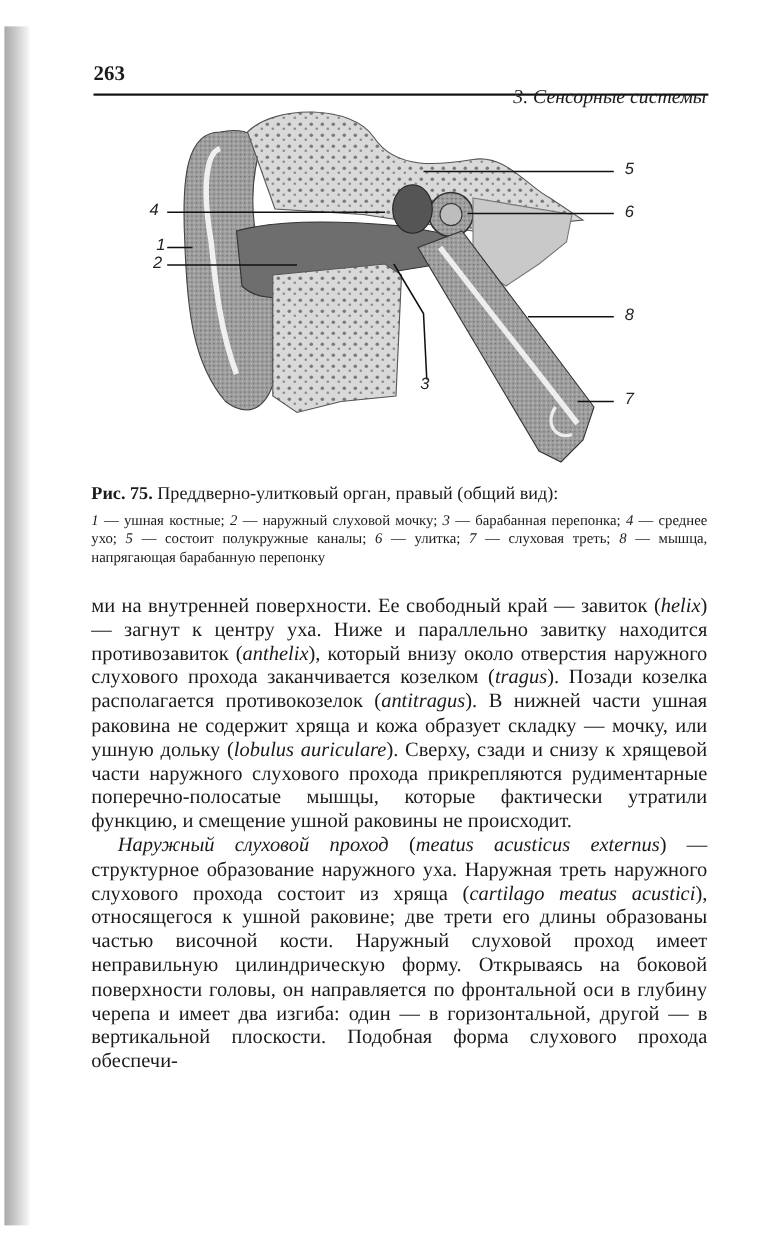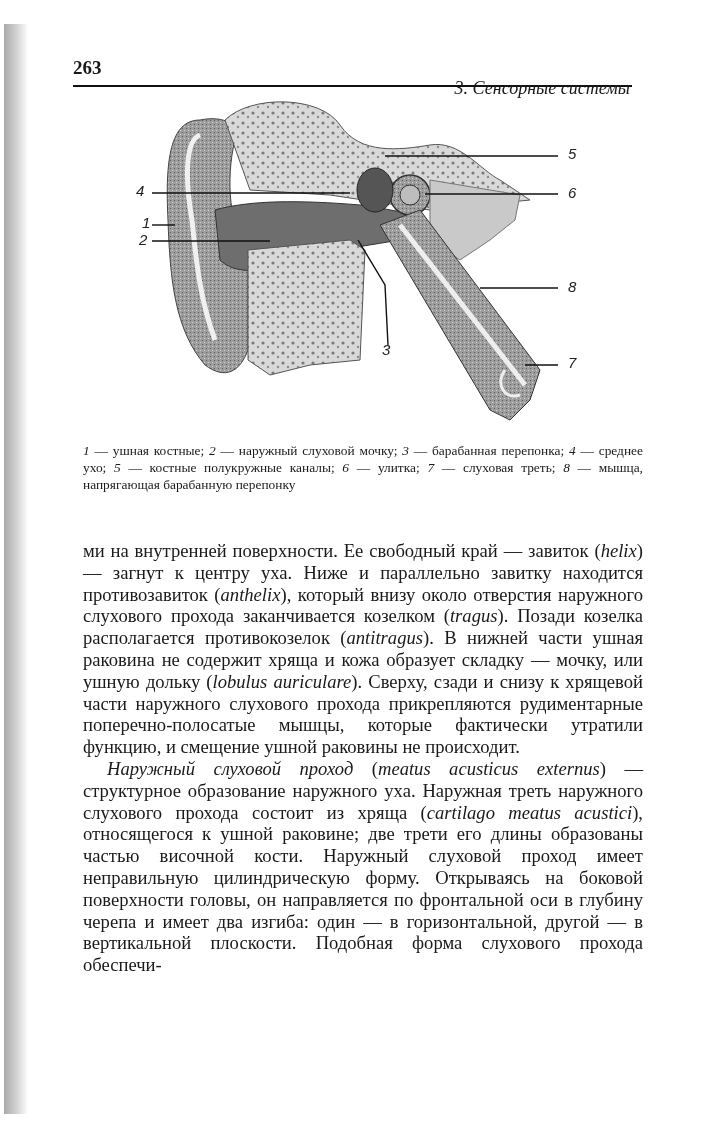--- a/index.html
+++ b/index.html
@@ -8,21 +8,21 @@
     background:#ffffff;
     font-family:"Liberation Serif", "DejaVu Serif", serif;
     color:#1a1a1a;
   }
   .binding-strip {
     position:absolute; left:4px; top:24px; width:24px; height:1090px;
     background: linear-gradient(to right, #9a9a9a 0%, #b5b5b5 30%, #d2d2d2 60%, #ededed 85%, #ffffff 100%);
     opacity:0.85;
   }
   .running-head {
-    position:absolute; left:73px; top:57px; width:559px; height:28px;
+    position:absolute; left:85px; top:57px; width:559px; height:28px;
     border-bottom:2px solid #111;
   }
   .page-number {
     position:absolute; left:0; top:0; font-size:19px; font-weight:bold;
   }
   .chapter-title {
     position:absolute; right:2px; top:1px; font-size:18px; font-style:italic;margin-top:20px;
   }
   .figure {
     position:absolute; left:130px; top:100px; width:460px; height:330px;
@@ -108,22 +108,23 @@
   <span class="fig-label" style="left:12px;top:114px">1</span>
   <span class="fig-label" style="left:9px;top:131px">2</span>
   <span class="fig-label" style="left:252px;top:241px">3</span>
   <span class="fig-label" style="left:438px;top:45px">5</span>
   <span class="fig-label" style="left:438px;top:84px">6</span>
   <span class="fig-label" style="left:438px;top:178px">8</span>
   <span class="fig-label" style="left:438px;top:254px">7</span>
 </div>
 
 <div class="caption">
+  <p class="caption-title"><b>Рис. 75.</b><span> Преддверно-улитковый орган, правый (общий вид):</span></p>
   <p class="caption-legend">
-    <i>1</i><span> — ушная костные; </span><i>2</i><span> — наружный слуховой мочку; </span><i>3</i><span> — барабанная перепонка; </span><i>4</i><span> — среднее ухо; </span><i>5</i><span> — костные полукружные каналы; </span><i>6</i><span> — улитка; </span><i>7</i><span> — слуховая треть; </span><i>8</i><span> — мышца, напрягающая барабанную перепонку</span>
+    <i>1</i><span> — ушная костные; </span><i>2</i><span> — наружный слуховой мочку; </span><i>3</i><span> — барабанная перепонка; </span><i>4</i><span> — среднее ухо; </span><i>5</i><span> — состоит полукружные каналы; </span><i>6</i><span> — улитка; </span><i>7</i><span> — слуховая треть; </span><i>8</i><span> — мышца, напрягающая барабанную перепонку</span>
   </p>
 </div>
 
 <div class="body-text">
   <p>
     <span>ми на внутренней поверхности. Ее свободный край — завиток (</span><i>helix</i><span>) — загнут к центру уха. Ниже и параллельно завитку находится противозавиток (</span><i>anthelix</i><span>), который внизу около отверстия наружного слухового прохода заканчивается козелком (</span><i>tragus</i><span>). Позади козелка располагается противокозелок (</span><i>antitragus</i><span>). В нижней части ушная раковина не содержит хряща и кожа образует складку — мочку, или ушную дольку (</span><i>lobulus auriculare</i><span>). Сверху, сзади и снизу к хрящевой части наружного слухового прохода прикрепляются рудиментарные поперечно-полосатые мышцы, которые фактически утратили функцию, и смещение ушной раковины не происходит.</span>
   </p>
   <p class="indent">
     <i>Наружный слуховой проход</i><span> (</span><i>meatus acusticus externus</i><span>) — структурное образование наружного уха. Наружная треть наружного слухового прохода состоит из хряща (</span><i>cartilago meatus acustici</i><span>), относящегося к ушной раковине; две трети его длины образованы частью височной кости. Наружный слуховой проход имеет неправильную цилиндрическую форму. Открываясь на боковой поверхности головы, он направляется по фронтальной оси в глубину черепа и имеет два изгиба: один — в горизонтальной, другой — в вертикальной плоскости. Подобная форма слухового прохода обеспечи-</span>
   </p>

